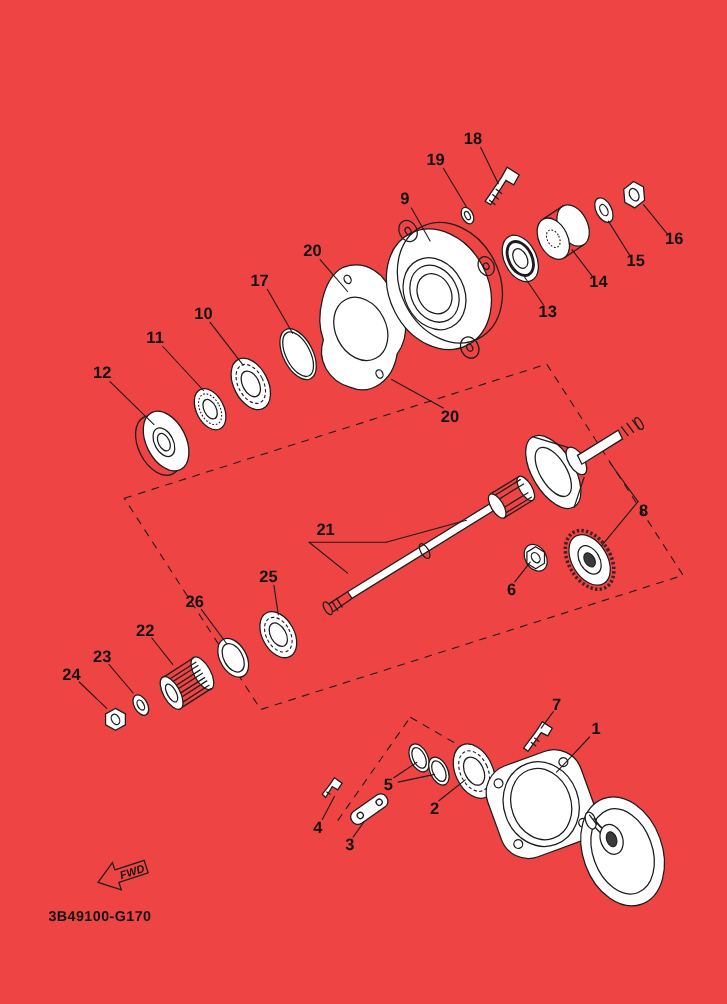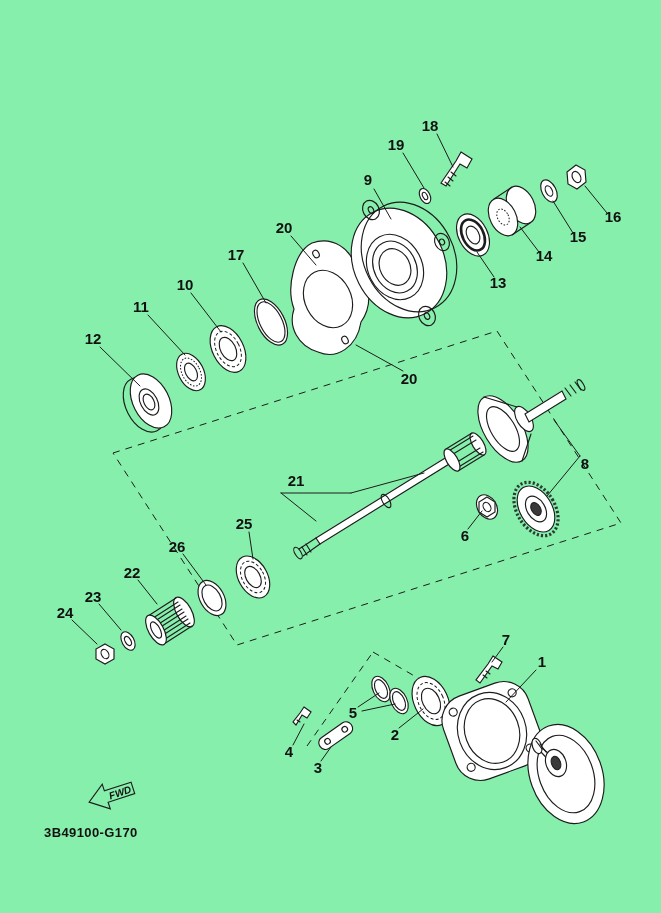--- a/index.html
+++ b/index.html
@@ -1,16 +1,16 @@
 <!DOCTYPE html>
 <html><head>
 <meta charset="utf-8">
 <style>
   html,body{margin:0;padding:0;background:#fff;}
-  .page{width:661px;height:913px;background:#86efac;position:relative;overflow:hidden;}
+  .page{width:661px;height:913px;background:#ef4444;position:relative;overflow:hidden;}
   svg{display:block;}
   .s  {fill:none;stroke:#1c1c1c;stroke-width:1.15;stroke-linecap:round;}
   .w  {fill:#fff;stroke:#1c1c1c;stroke-width:1.15;stroke-linecap:round;}
   .d  {fill:none;stroke:#1c1c1c;stroke-width:1;stroke-dasharray:7 6;}
   .d2 {fill:none;stroke:#1c1c1c;stroke-width:1;stroke-dasharray:3 2.2;}
   .d3 {fill:none;stroke:#1c1c1c;stroke-width:1;stroke-dasharray:1.6 1.6;}
   .teeth{fill:none;stroke:#1c1c1c;stroke-width:4;stroke-dasharray:2 2.2;opacity:.85;}
   .teeth2{fill:none;stroke:#1c1c1c;stroke-width:3.2;stroke-dasharray:2.2 2;opacity:.85;}
   .thick{stroke-width:2.6;}
   .ld {stroke:#1c1c1c;stroke-width:1;fill:none;stroke-linecap:round;}

